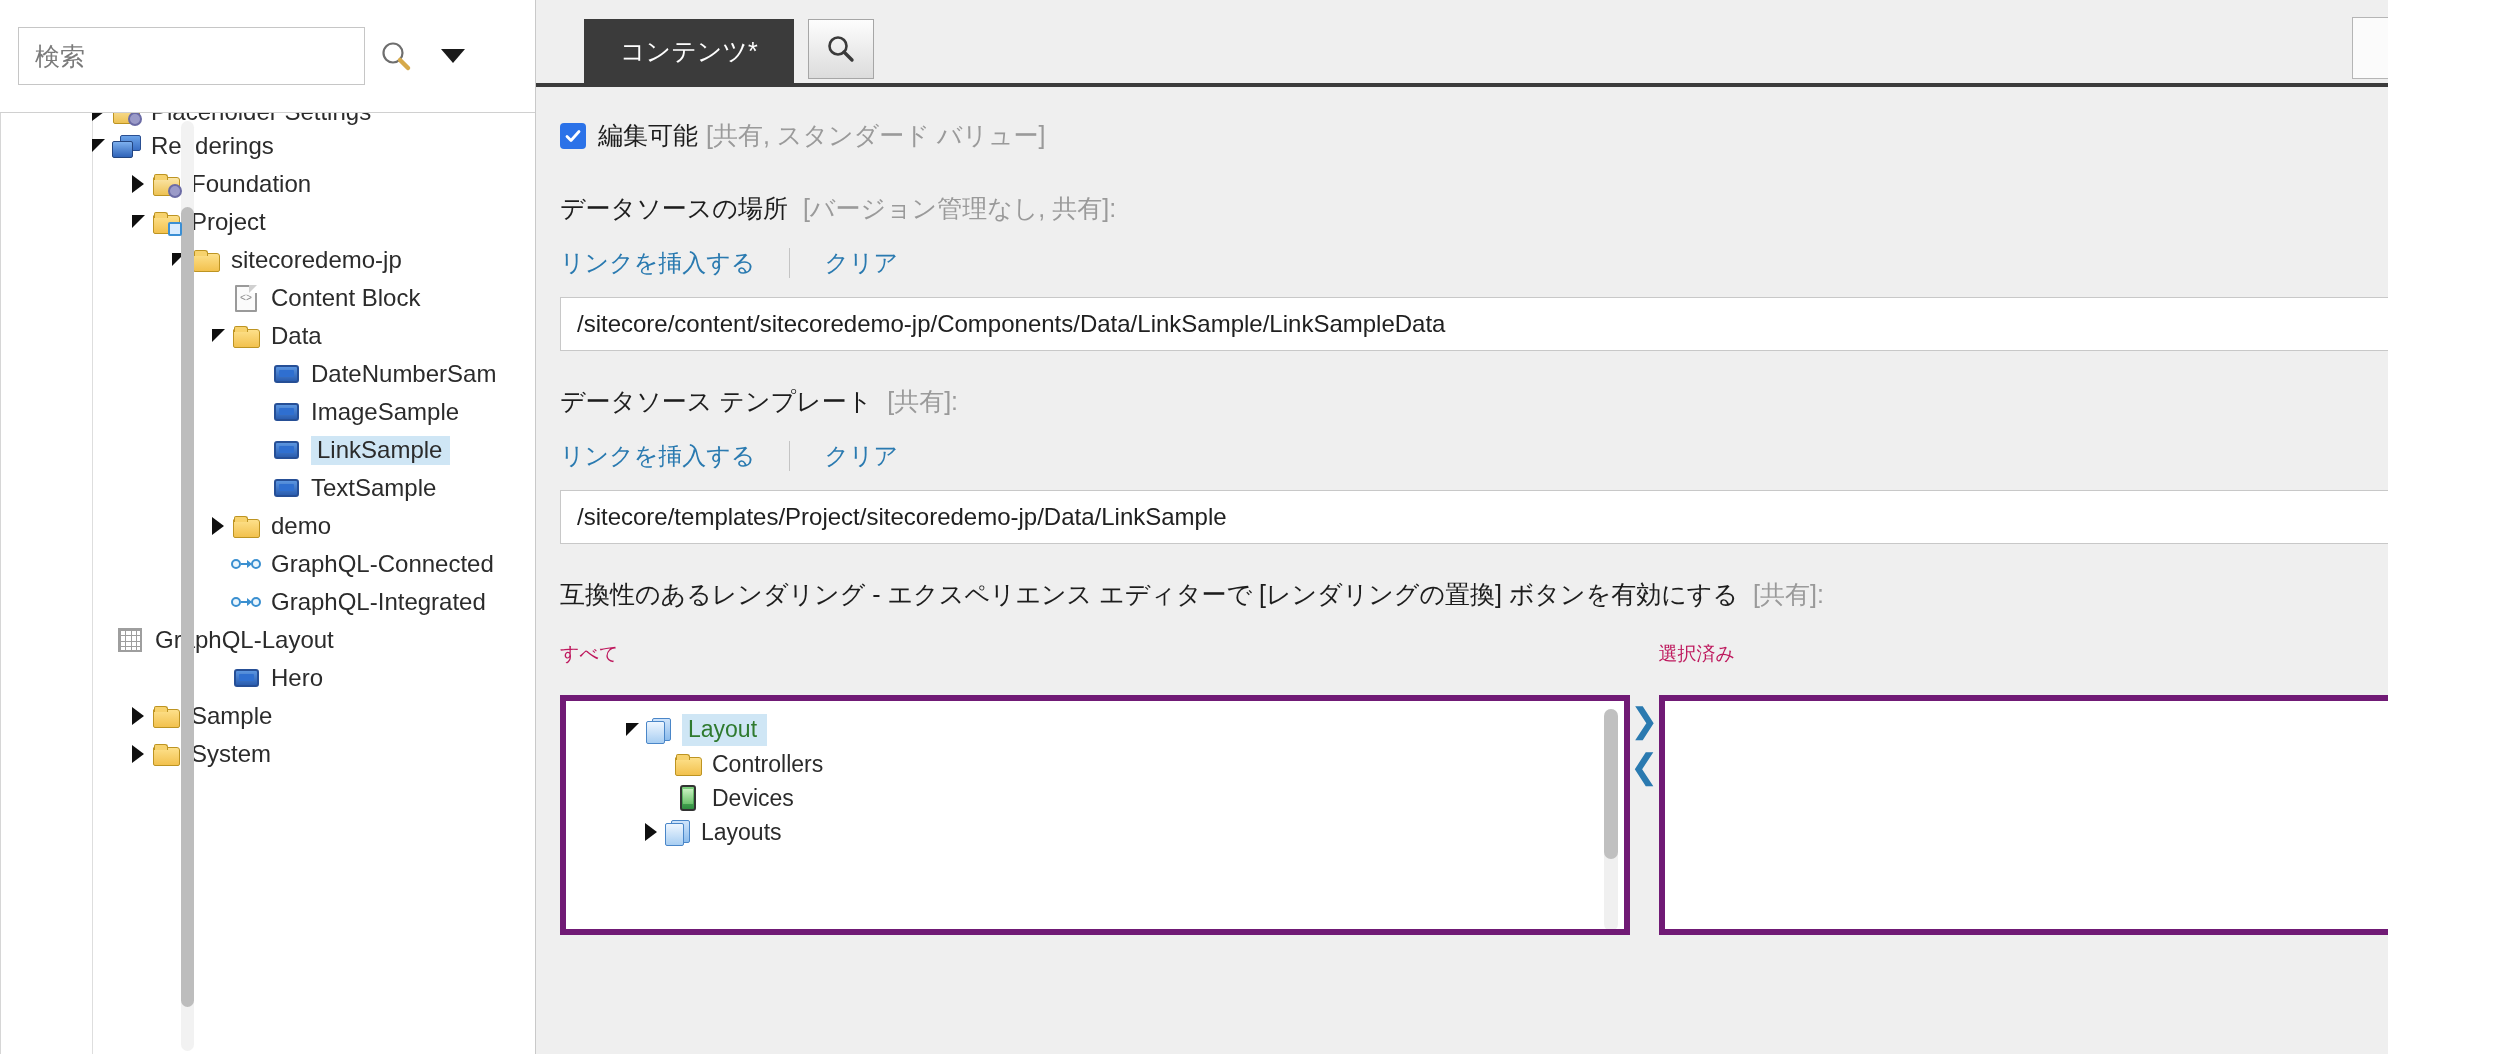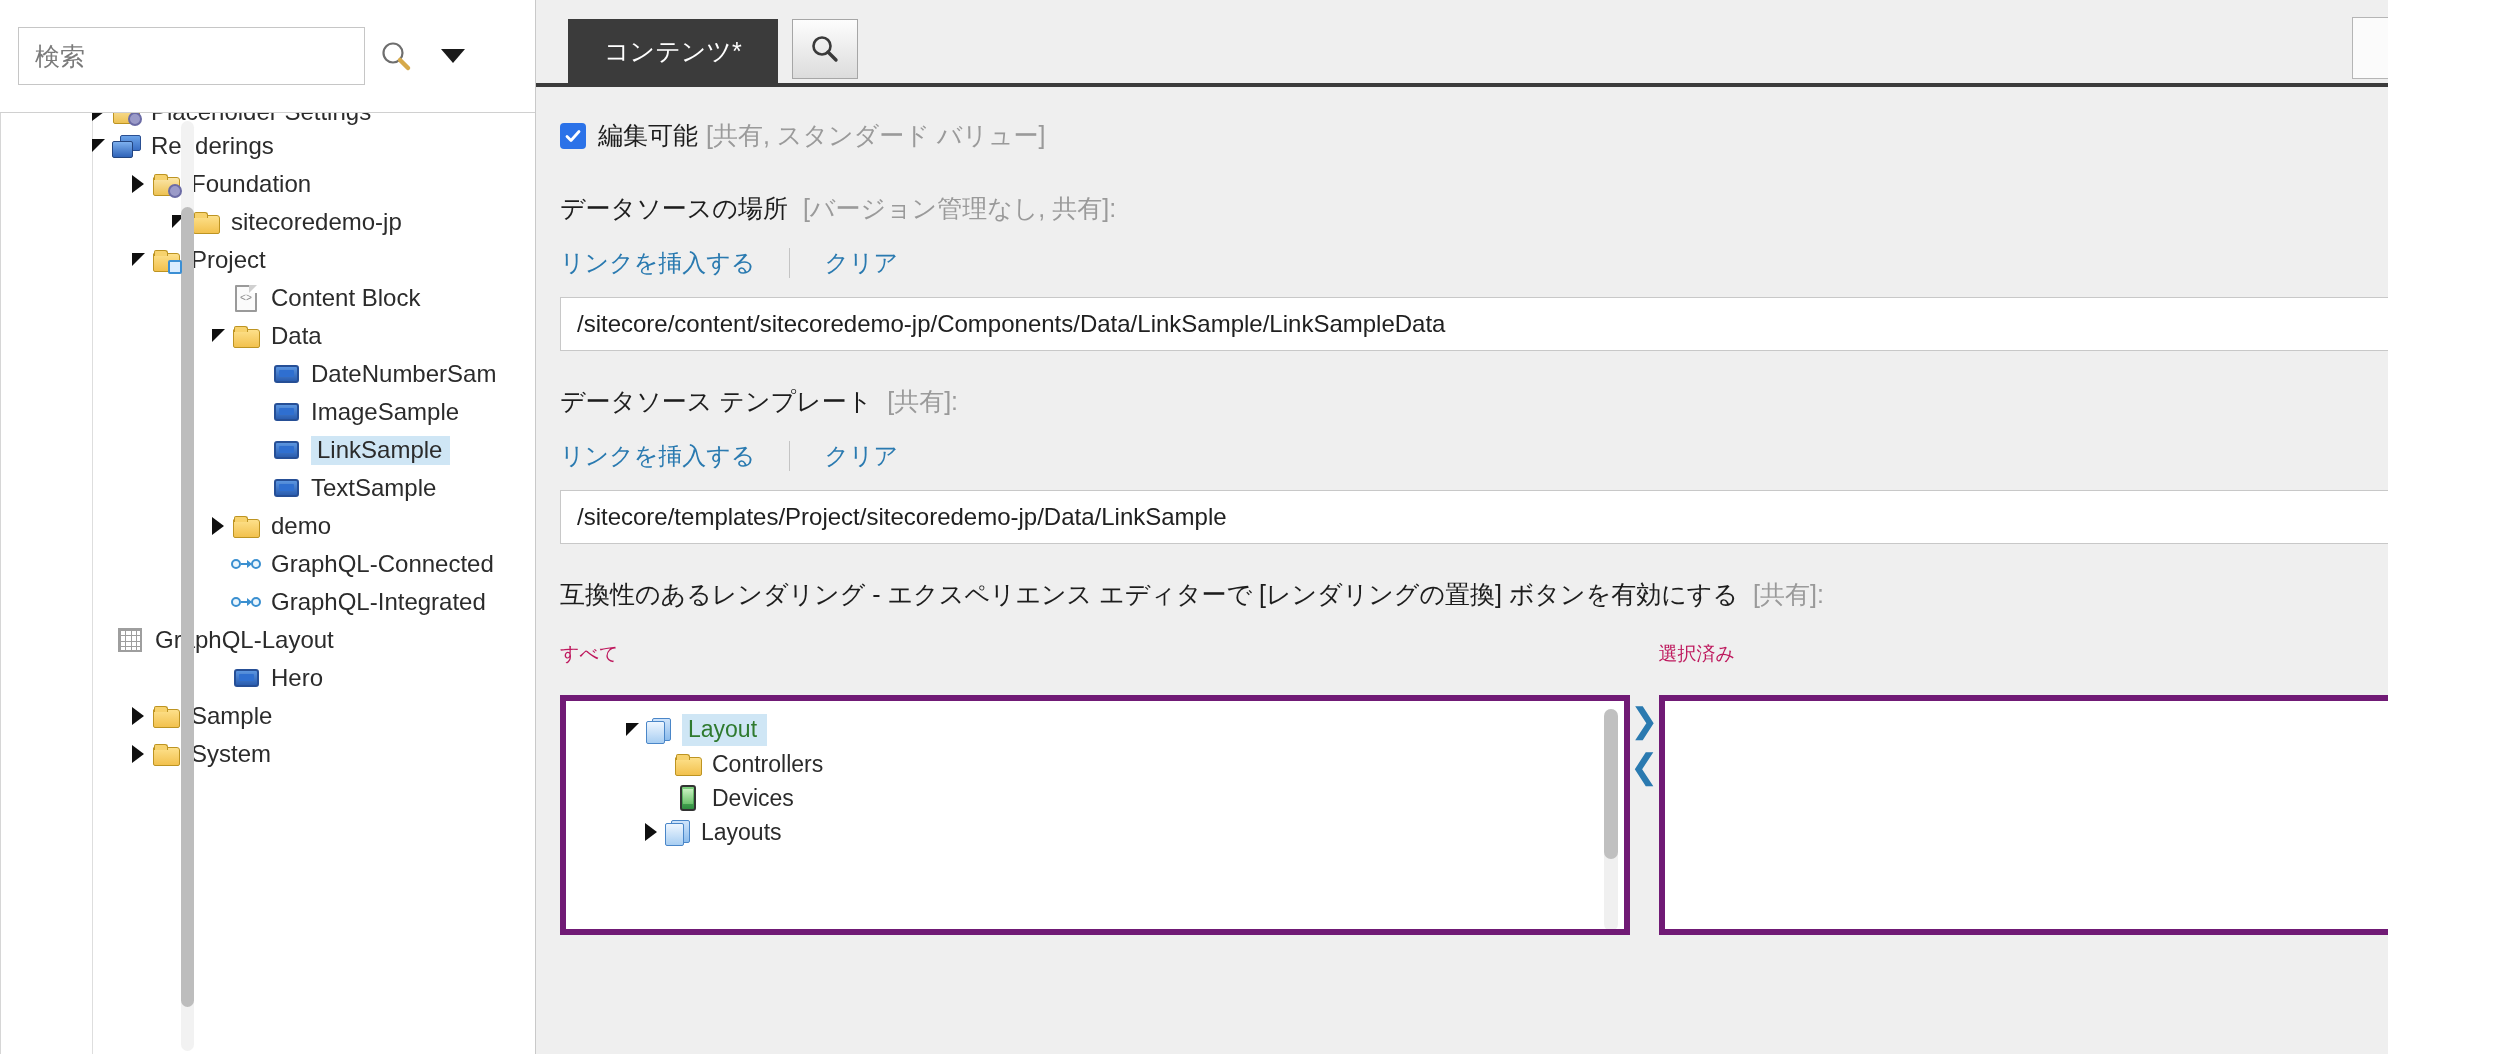--- a/index.html
+++ b/index.html
@@ -247,21 +247,21 @@
     height: 1054px;
     background: #efefef;
     position: relative;
     overflow: hidden;
   }
   .tabs-strip {
     height: 87px;
     background: #efefef;
     display: flex;
     align-items: flex-end;
-    padding-left: 32px;
+    padding-left: 48px;
     border-bottom: 4px solid #3b3b3b;
     position: relative;
   }
   .tab-active {
     background: #3b3b3b;
     color: #ffffff;
     font-size: 25px;
     height: 64px;
     display: flex; align-items: center; justify-content: center;
     padding: 0 36px;
@@ -422,39 +422,39 @@
             <span class="tnode-arrow">
               <span class="arrow-collapsed"></span>
             </span>
             <span class="tnode-icon">
               <span class="ico-folder badge-gear">
                 <span class="badge gear"></span>
               </span>
             </span>
             <span class="tnode-label">Foundation</span>
           </div>
-          <div class="tree-node" style="padding-left: 164px;">
-            <span class="tnode-arrow">
-              <span class="arrow-expanded"></span>
-            </span>
-            <span class="tnode-icon">
-              <span class="ico-folder"></span>
-            </span>
-            <span class="tnode-label">sitecoredemo-jp</span>
-          </div>
           <div class="tree-node" style="padding-left: 124px;">
             <span class="tnode-arrow">
               <span class="arrow-expanded"></span>
             </span>
             <span class="tnode-icon">
               <span class="ico-folder">
                 <span class="badge win"></span>
               </span>
             </span>
             <span class="tnode-label">Project</span>
+          </div>
+          <div class="tree-node" style="padding-left: 164px;">
+            <span class="tnode-arrow">
+              <span class="arrow-expanded"></span>
+            </span>
+            <span class="tnode-icon">
+              <span class="ico-folder"></span>
+            </span>
+            <span class="tnode-label">sitecoredemo-jp</span>
           </div>
           <div class="tree-node" style="padding-left: 204px;">
             <span class="tnode-arrow"></span>
             <span class="tnode-icon">
               <span class="ico-codefile">&lt;&gt;</span>
             </span>
             <span class="tnode-label">Content Block</span>
           </div>
           <div class="tree-node" style="padding-left: 204px;">
             <span class="tnode-arrow">

